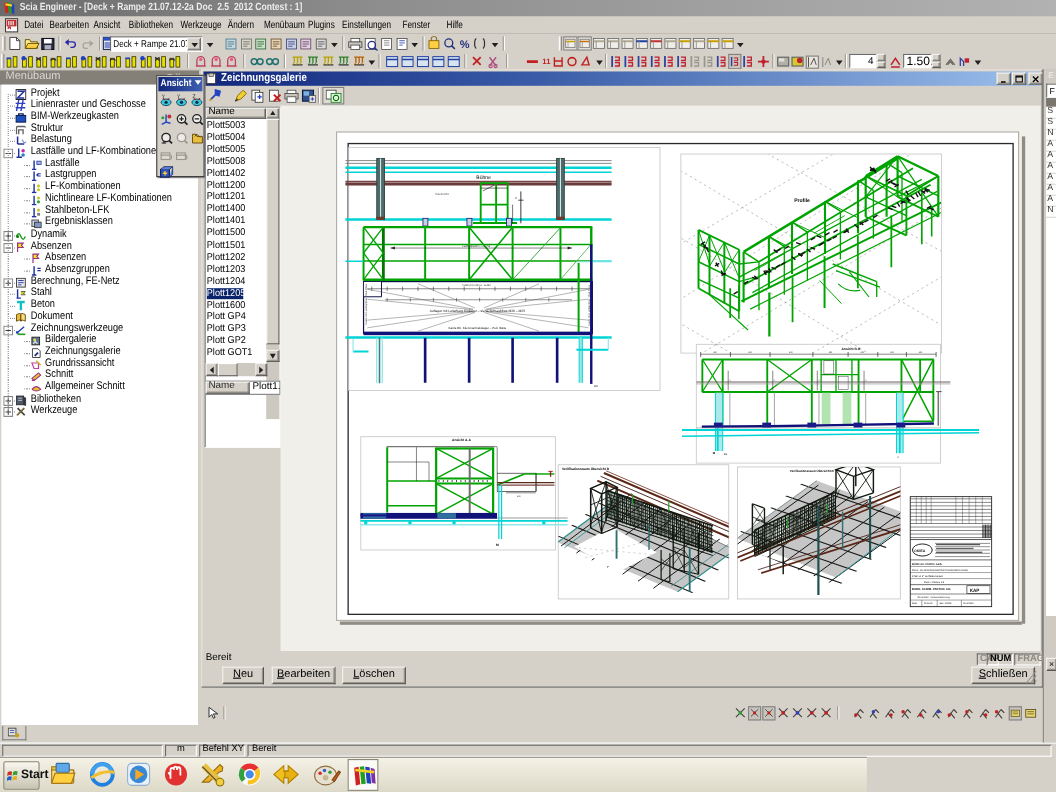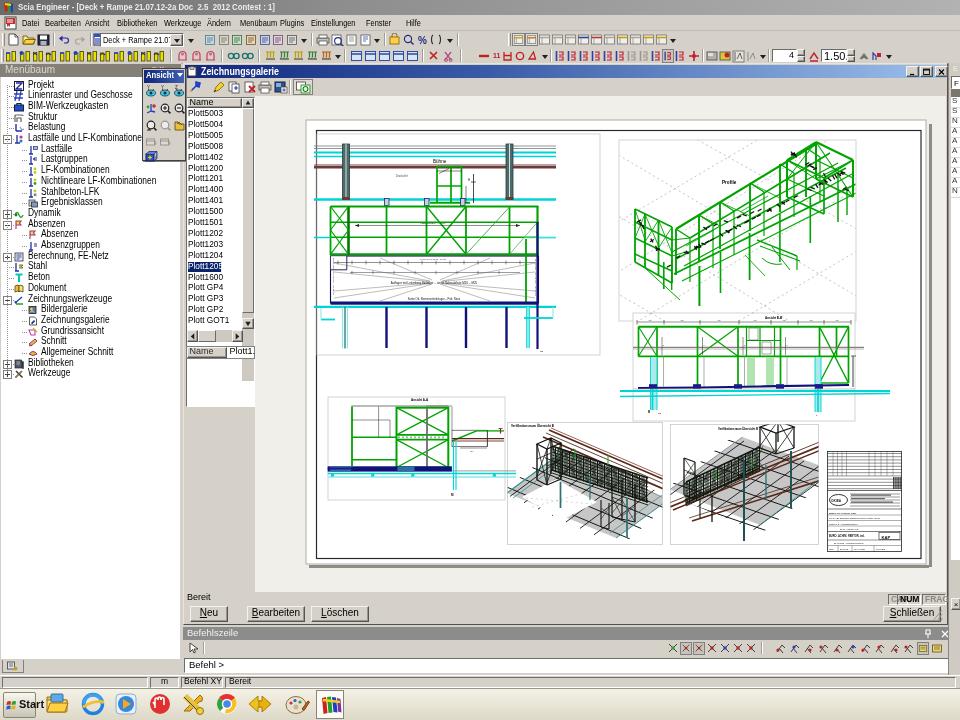--- a/index.html
+++ b/index.html
@@ -1591,21 +1591,21 @@
 <text x="876.0" y="549.5" font-size="2.0" fill="#111" text-anchor="start">Ra-P1205</text>
 <line x1="838.0" y1="545.5" x2="838.0" y2="551.5" stroke="#333" stroke-width="0.4"></line>
 <line x1="852.0" y1="545.5" x2="852.0" y2="551.5" stroke="#333" stroke-width="0.4"></line>
 <line x1="874.0" y1="545.5" x2="874.0" y2="551.5" stroke="#333" stroke-width="0.4"></line>
     </svg></div>
 <div class="abs" style="left:184px;top:592px;width:763px;height:32px;background:#D5D1C9;z-index:6">
 <span class="abs" style="left:3px;top:1px;font-size:9px;color:#000">Bereit</span>
 <div class="abs sunken" style="left:704px;top:2px;width:20px;height:11px"><span style="position:relative;top:-1px;left:2px;font-size:8.5px;font-weight:bold;color:#8d897f">CAP</span></div>
 <div class="abs sunken" style="left:713px;top:2px;width:24px;height:11px"><span style="position:relative;top:-1px;left:2px;font-size:8.5px;font-weight:bold;color:#000">NUM</span></div>
 <div class="abs sunken" style="left:738px;top:2px;width:24px;height:11px"><span style="position:relative;top:-1px;left:2px;font-size:8.5px;font-weight:bold;color:#8d897f">FRAG</span></div>
-<div class="abs btn" style="left:6px;top:14px;width:38px;height:16px"><span style="position:relative;top:1px;font-size:10px"><u>N</u>eu</span></div>
+<div class="abs btn" style="left:18px;top:14px;width:38px;height:16px"><span style="position:relative;top:1px;font-size:10px"><u>N</u>eu</span></div>
 <div class="abs btn" style="left:63px;top:14px;width:58px;height:16px"><span style="position:relative;top:1px;font-size:10px"><u>B</u>earbeiten</span></div>
 <div class="abs btn" style="left:127px;top:14px;width:58px;height:16px"><span style="position:relative;top:1px;font-size:10px"><u>L</u>öschen</span></div>
 <div class="abs btn" style="left:699px;top:14px;width:58px;height:16px"><span style="position:relative;top:1px;font-size:10px"><u>S</u>chließen</span></div>
 <svg class="abs" style="left:747px;top:16px" width="12" height="14" viewBox="0 0 12 14">
       <path d="M11 2 L2 13 M11 6 L6 13 M11 10 L10 13" stroke="#9a968e" stroke-width="1"></path>
     </svg>
 </div>
 <div class="abs" style="left:948px;top:63px;width:12px;height:612px;background:#cfcbc3;border-left:1px solid #8c8880;z-index:7">
 <span class="abs" style="left:4px;top:2px;font-size:7.5px;color:#f0f0f0">E</span>
 <div class="abs sunken" style="left:2px;top:13px;width:12px;height:13px;background:#fff"><span style="font-size:8px;position:relative;left:2px;top:1px">F</span></div>
@@ -1627,38 +1627,26 @@
 <div class="abs" style="left:950px;top:156.5px;width:10px;height:1px;background:#d8d8d8;z-index:8"></div>
 <div class="abs" style="left:952px;top:157px;font-size:8px;color:#333;z-index:8">A</div>
 <div class="abs" style="left:950px;top:166.5px;width:10px;height:1px;background:#d8d8d8;z-index:8"></div>
 <div class="abs" style="left:952px;top:167px;font-size:8px;color:#333;z-index:8">A</div>
 <div class="abs" style="left:950px;top:176.5px;width:10px;height:1px;background:#d8d8d8;z-index:8"></div>
 <div class="abs" style="left:952px;top:177px;font-size:8px;color:#333;z-index:8">A</div>
 <div class="abs" style="left:950px;top:186.5px;width:10px;height:1px;background:#d8d8d8;z-index:8"></div>
 <div class="abs" style="left:952px;top:187px;font-size:8px;color:#333;z-index:8">N</div>
 <div class="abs" style="left:950px;top:196.5px;width:10px;height:1px;background:#d8d8d8;z-index:8"></div>
 <div class="abs" style="left:183px;top:626px;width:777px;height:49px;background:#D5D1C9;z-index:6">
-<div class="abs" style="left:0;top:1px;width:777px;height:13px;background:#8c8c8c">
-<span class="abs" style="left:4px;top:1px;font-size:9.5px;color:#f0f0f0">Befehlszeile</span>
-<svg class="abs" style="left:740px;top:2px" width="10" height="10" viewBox="0 0 10 10">
-        <path d="M3 1 h4 v4 h-4 Z M5 5 v4 M2 5 h6" stroke="#fff" stroke-width="1.1" fill="none"></path>
-      </svg>
-<svg class="abs" style="left:757px;top:2px" width="10" height="10" viewBox="0 0 10 10">
-        <path d="M2 2 l6 6 M8 2 l-6 6" stroke="#fff" stroke-width="1.3"></path>
-      </svg>
-</div>
 <div class="abs" style="left:0;top:14px;width:777px;height:17px;background:#D5D1C9">
 <svg class="abs" style="left:4px;top:2px" width="12" height="13" viewBox="0 0 12 13">
         <path d="M3 1 v9 l2.5-2.5 L7 11 l1.5-0.8 L7 7 h4 Z" fill="#fff" stroke="#303030" stroke-width="0.9"></path>
       </svg>
 <div class="abs" style="left:20px;top:2px;width:2px;height:12px;border-left:1px solid #a09c94;border-right:1px solid #fff"></div>
 </div>
-<div class="abs sunken" style="left:1px;top:32px;width:774px;height:15px;background:#fff">
-<span class="abs" style="left:4px;top:1px;font-size:9.5px;color:#000">Befehl &gt;</span>
-    </div>
 </div>
 <div class="abs" style="left:183px;top:640px;width:777px;height:17px;z-index:7">
     <svg class="abs" style="left:484px;top:1.5px;;z-index:2" width="12" height="13" viewBox="0 0 12 13">
 <path d="M2 2 l8 8 M10 2 l-8 8" stroke="#404040" stroke-width="1"></path>
       <circle cx="6" cy="6" r="1.7" fill="#30a030"></circle>
     </svg>
     <svg class="abs" style="left:497px;top:1.5px;border:1px solid #808080;background:#c8c4bc;;z-index:2" width="12" height="13" viewBox="0 0 12 13">
 <path d="M2 2 l8 8 M10 2 l-8 8" stroke="#404040" stroke-width="1"></path>
       <circle cx="6" cy="6" r="1.7" fill="#c02020"></circle>
     </svg>
@@ -1731,21 +1719,21 @@
       <path d="M3 5 h6 M3 7 h6" stroke="#605020" stroke-width="0.7"></path>
     </svg>
     <div class="abs" style="left:578px;top:2px;width:2px;height:12px;border-left:1px solid #a09c94;border-right:1px solid #fff;z-index:2"></div>
   </div>
 <div class="abs" style="left:0;top:675px;width:960px;height:13px;background:#D5D1C9;border-top:1px solid #fff;z-index:6">
 <div class="abs sunken" style="left:2px;top:1px;width:146px;height:11px"></div>
 <div class="abs sunken" style="left:150px;top:1px;width:29px;height:11px"><span style="position:relative;left:10px;top:-2.5px;font-size:8.5px">m</span></div>
 <div class="abs sunken" style="left:181px;top:1px;width:42px;height:11px"><span style="position:relative;left:2px;top:-2.5px;font-size:8.5px">Befehl XY</span></div>
 <div class="abs sunken" style="left:225px;top:1px;width:731px;height:11px"><span style="position:relative;left:3px;top:-2.5px;font-size:8.5px">Bereit</span></div>
 </div>
-<div class="abs" style="left:0;top:688px;width:960px;height:32px;background:linear-gradient(to bottom,#f4f1e6,#ddd9c8);border-top:1px solid #9a968c;z-index:10">
+<div class="abs" style="left:0;top:688px;width:788px;height:32px;background:linear-gradient(to bottom,#f4f1e6,#ddd9c8);border-top:1px solid #9a968c;z-index:10">
 <div class="abs" style="left:3px;top:3px;width:33px;height:26px;background:linear-gradient(to bottom,#f8f6ee,#c8c4b4);border:1px solid #8a8678;border-radius:2px">
 <svg class="abs" style="left:2px;top:6px" width="13" height="13" viewBox="0 0 13 13">
 <path d="M1 3 q2-1.5 4-0.5 l-0.5 3.5 q-2-1 -4 0.5 Z" fill="#d03020"></path>
         <path d="M6 2.8 q2-1.5 4-0.5 l-0.5 3.5 q-2-1 -4 0.5 Z" fill="#30a030"></path>
 <path d="M0.7 7.5 q2-1.5 4-0.5 l-0.5 3.5 q-2-1 -4 0.5 Z" fill="#2060c8"></path>
         <path d="M5.6 7.3 q2-1.5 4-0.5 l-0.5 3.5 q-2-1 -4 0.5 Z" fill="#e8b020"></path>
 </svg>
 <span class="abs" style="left:15px;top:6px;font-size:11px;font-weight:bold;color:#111">Start</span>
 </div>
 </div>

